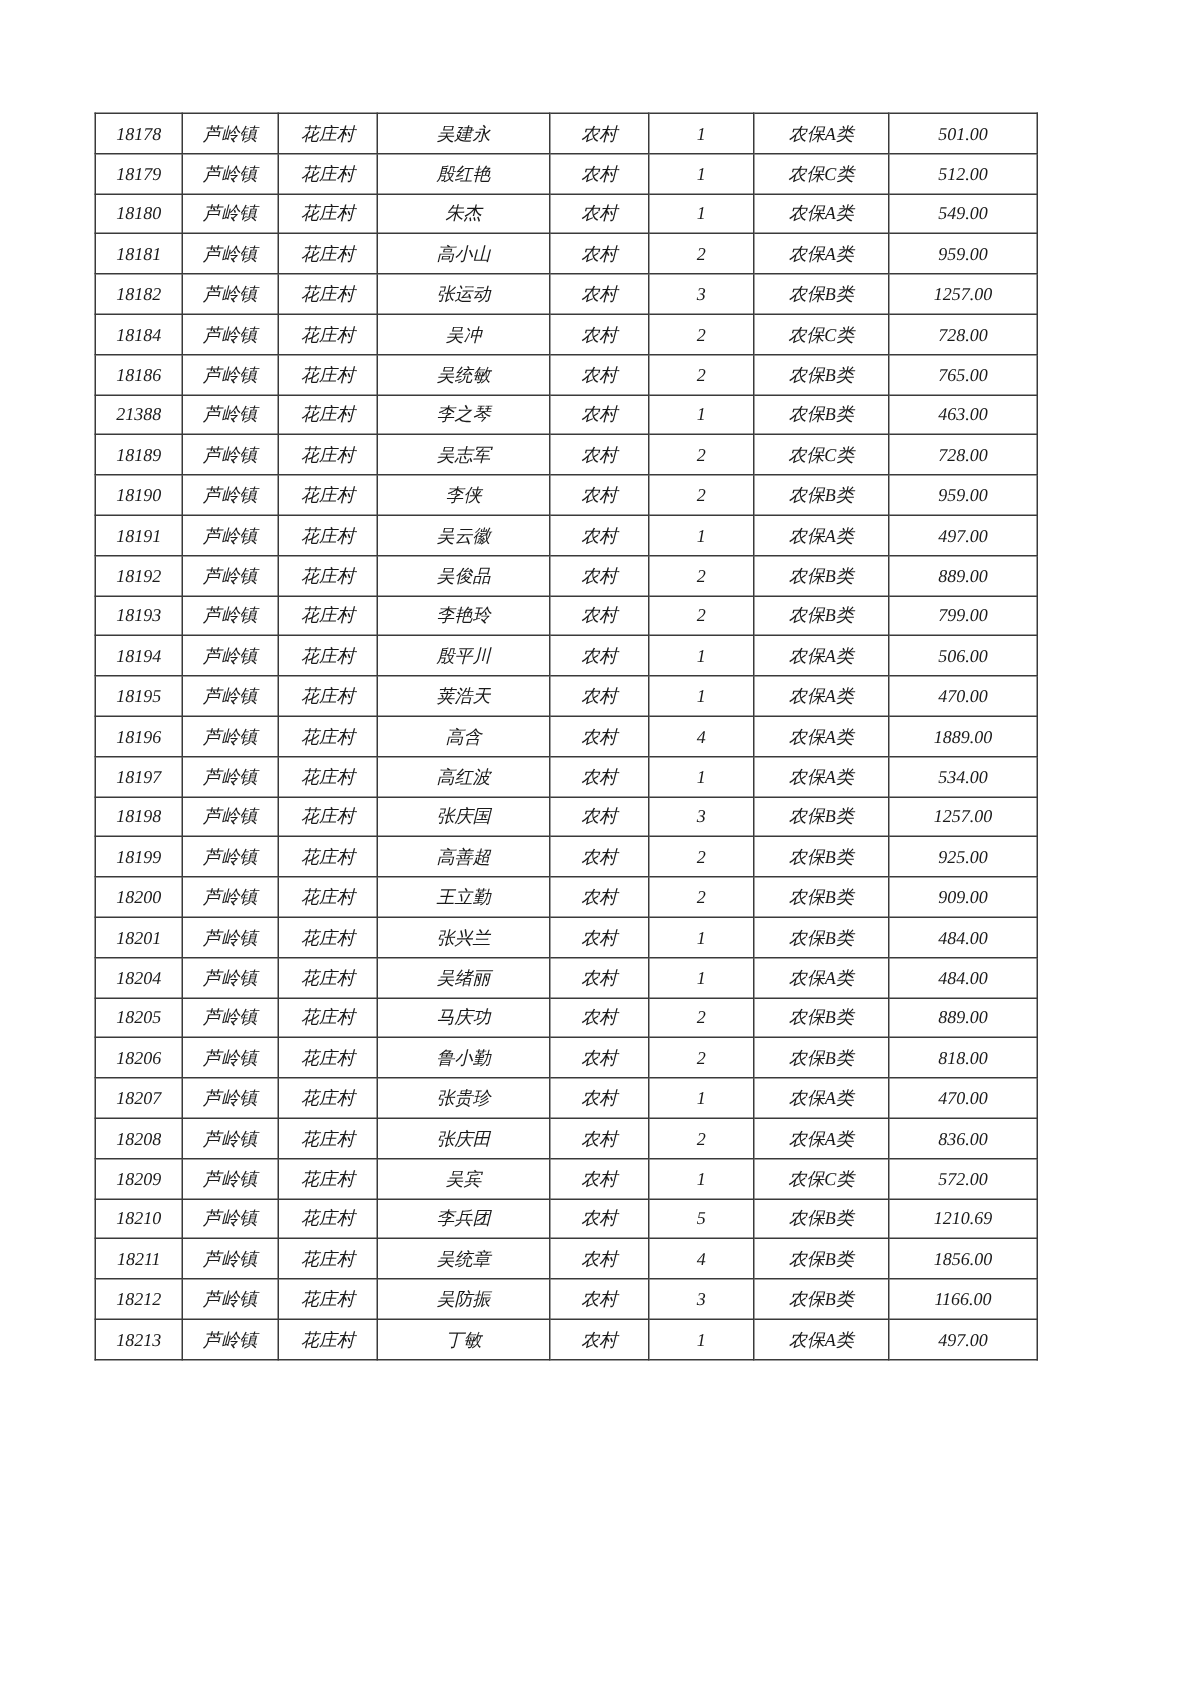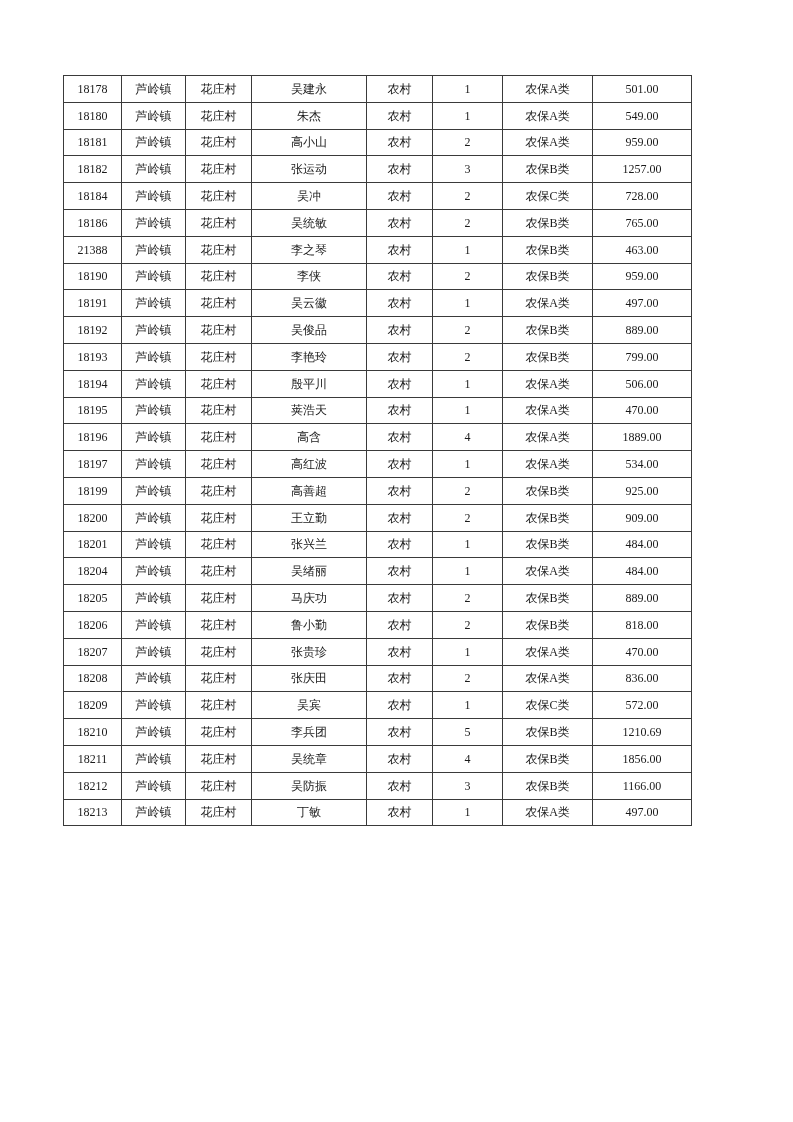--- a/index.html
+++ b/index.html
@@ -20,20 +20,21 @@
     background: #ffffff;
     overflow: hidden;
   }
   table.data-table {
     position: absolute;
     left: 63px;
     top: 75px;
     border-collapse: collapse;
     table-layout: fixed;
     width: 628px;
+    font-style: italic;
   }
   table.data-table td {
     border: 1px solid #3a3a3a;
     height: 25.8px;
     padding: 0 2px;
     font-size: 12px;
     line-height: 1;
     text-align: center;
     vertical-align: middle;
     white-space: nowrap;
@@ -69,20 +70,30 @@
           <td>18178</td>
           <td>芦岭镇</td>
           <td>花庄村</td>
           <td>吴建永</td>
           <td>农村</td>
           <td>1</td>
           <td>农保A类</td>
           <td>501.00</td>
         </tr>
         <tr>
+          <td>18179</td>
+          <td>芦岭镇</td>
+          <td>花庄村</td>
+          <td>殷红艳</td>
+          <td>农村</td>
+          <td>1</td>
+          <td>农保C类</td>
+          <td>512.00</td>
+        </tr>
+        <tr>
           <td>18180</td>
           <td>芦岭镇</td>
           <td>花庄村</td>
           <td>朱杰</td>
           <td>农村</td>
           <td>1</td>
           <td>农保A类</td>
           <td>549.00</td>
         </tr>
         <tr>
@@ -129,20 +140,30 @@
           <td>21388</td>
           <td>芦岭镇</td>
           <td>花庄村</td>
           <td>李之琴</td>
           <td>农村</td>
           <td>1</td>
           <td>农保B类</td>
           <td>463.00</td>
         </tr>
         <tr>
+          <td>18189</td>
+          <td>芦岭镇</td>
+          <td>花庄村</td>
+          <td>吴志军</td>
+          <td>农村</td>
+          <td>2</td>
+          <td>农保C类</td>
+          <td>728.00</td>
+        </tr>
+        <tr>
           <td>18190</td>
           <td>芦岭镇</td>
           <td>花庄村</td>
           <td>李侠</td>
           <td>农村</td>
           <td>2</td>
           <td>农保B类</td>
           <td>959.00</td>
         </tr>
         <tr>
@@ -207,20 +228,30 @@
         </tr>
         <tr>
           <td>18197</td>
           <td>芦岭镇</td>
           <td>花庄村</td>
           <td>高红波</td>
           <td>农村</td>
           <td>1</td>
           <td>农保A类</td>
           <td>534.00</td>
+        </tr>
+        <tr>
+          <td>18198</td>
+          <td>芦岭镇</td>
+          <td>花庄村</td>
+          <td>张庆国</td>
+          <td>农村</td>
+          <td>3</td>
+          <td>农保B类</td>
+          <td>1257.00</td>
         </tr>
         <tr>
           <td>18199</td>
           <td>芦岭镇</td>
           <td>花庄村</td>
           <td>高善超</td>
           <td>农村</td>
           <td>2</td>
           <td>农保B类</td>
           <td>925.00</td>

